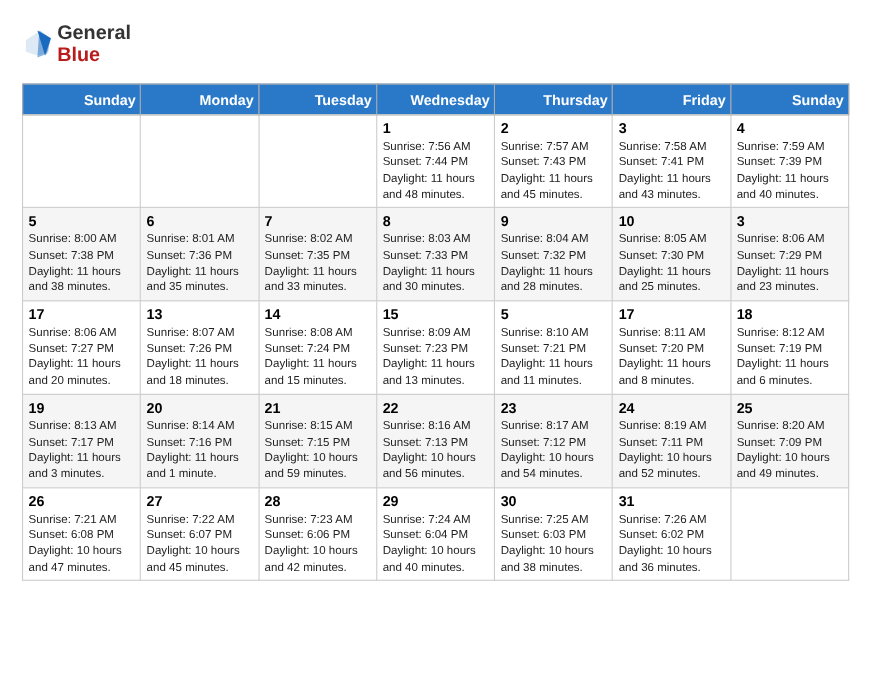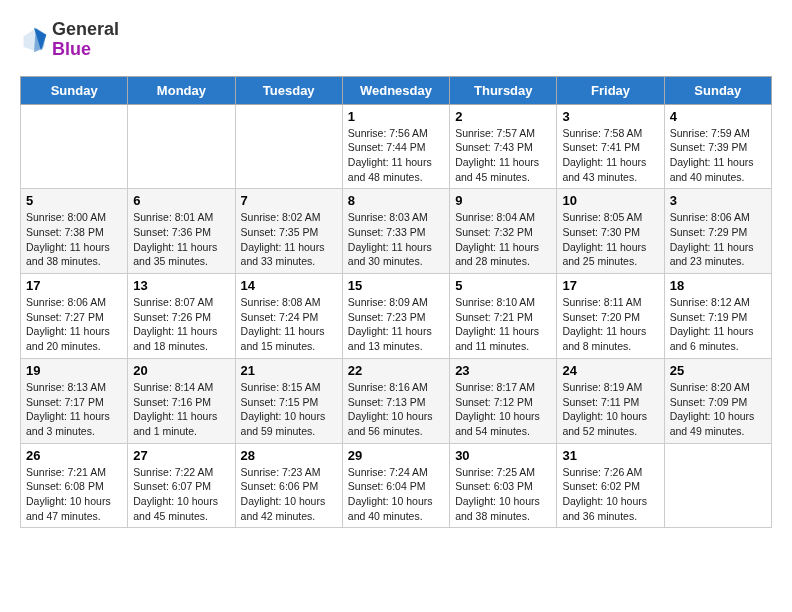--- a/index.html
+++ b/index.html
@@ -20,21 +20,21 @@
       display: flex;
       align-items: center;
       gap: 4px;
     }
     .logo-text {
       font-size: 18px;
       font-weight: bold;
       line-height: 1.1;
     }
     .logo-general { color: #333; }
-    .logo-blue { color: #a21caf; }
+    .logo-blue { color: #b91c1c; }
     .logo-icon {
       width: 28px;
       height: 28px;
     }
     .title-block {
       text-align: right;
     }
     .month-title {
       font-size: 32px;
       font-weight: bold;
@@ -47,21 +47,21 @@
     }
     .calendar {
       width: 100%;
       border-collapse: collapse;
       font-size: 11px;
     }
     .calendar thead th {
       background: #2979c8;
       color: #fff;
       padding: 6px 4px;
-      text-align: center;
+      text-align: right;
       font-size: 13px;
       font-weight: bold;
       border: 1px solid #aaa;
     }
     .calendar tbody td {
       border: 1px solid #ccc;
       vertical-align: top;
       padding: 4px 5px;
       width: 107px;
       min-height: 80px;

